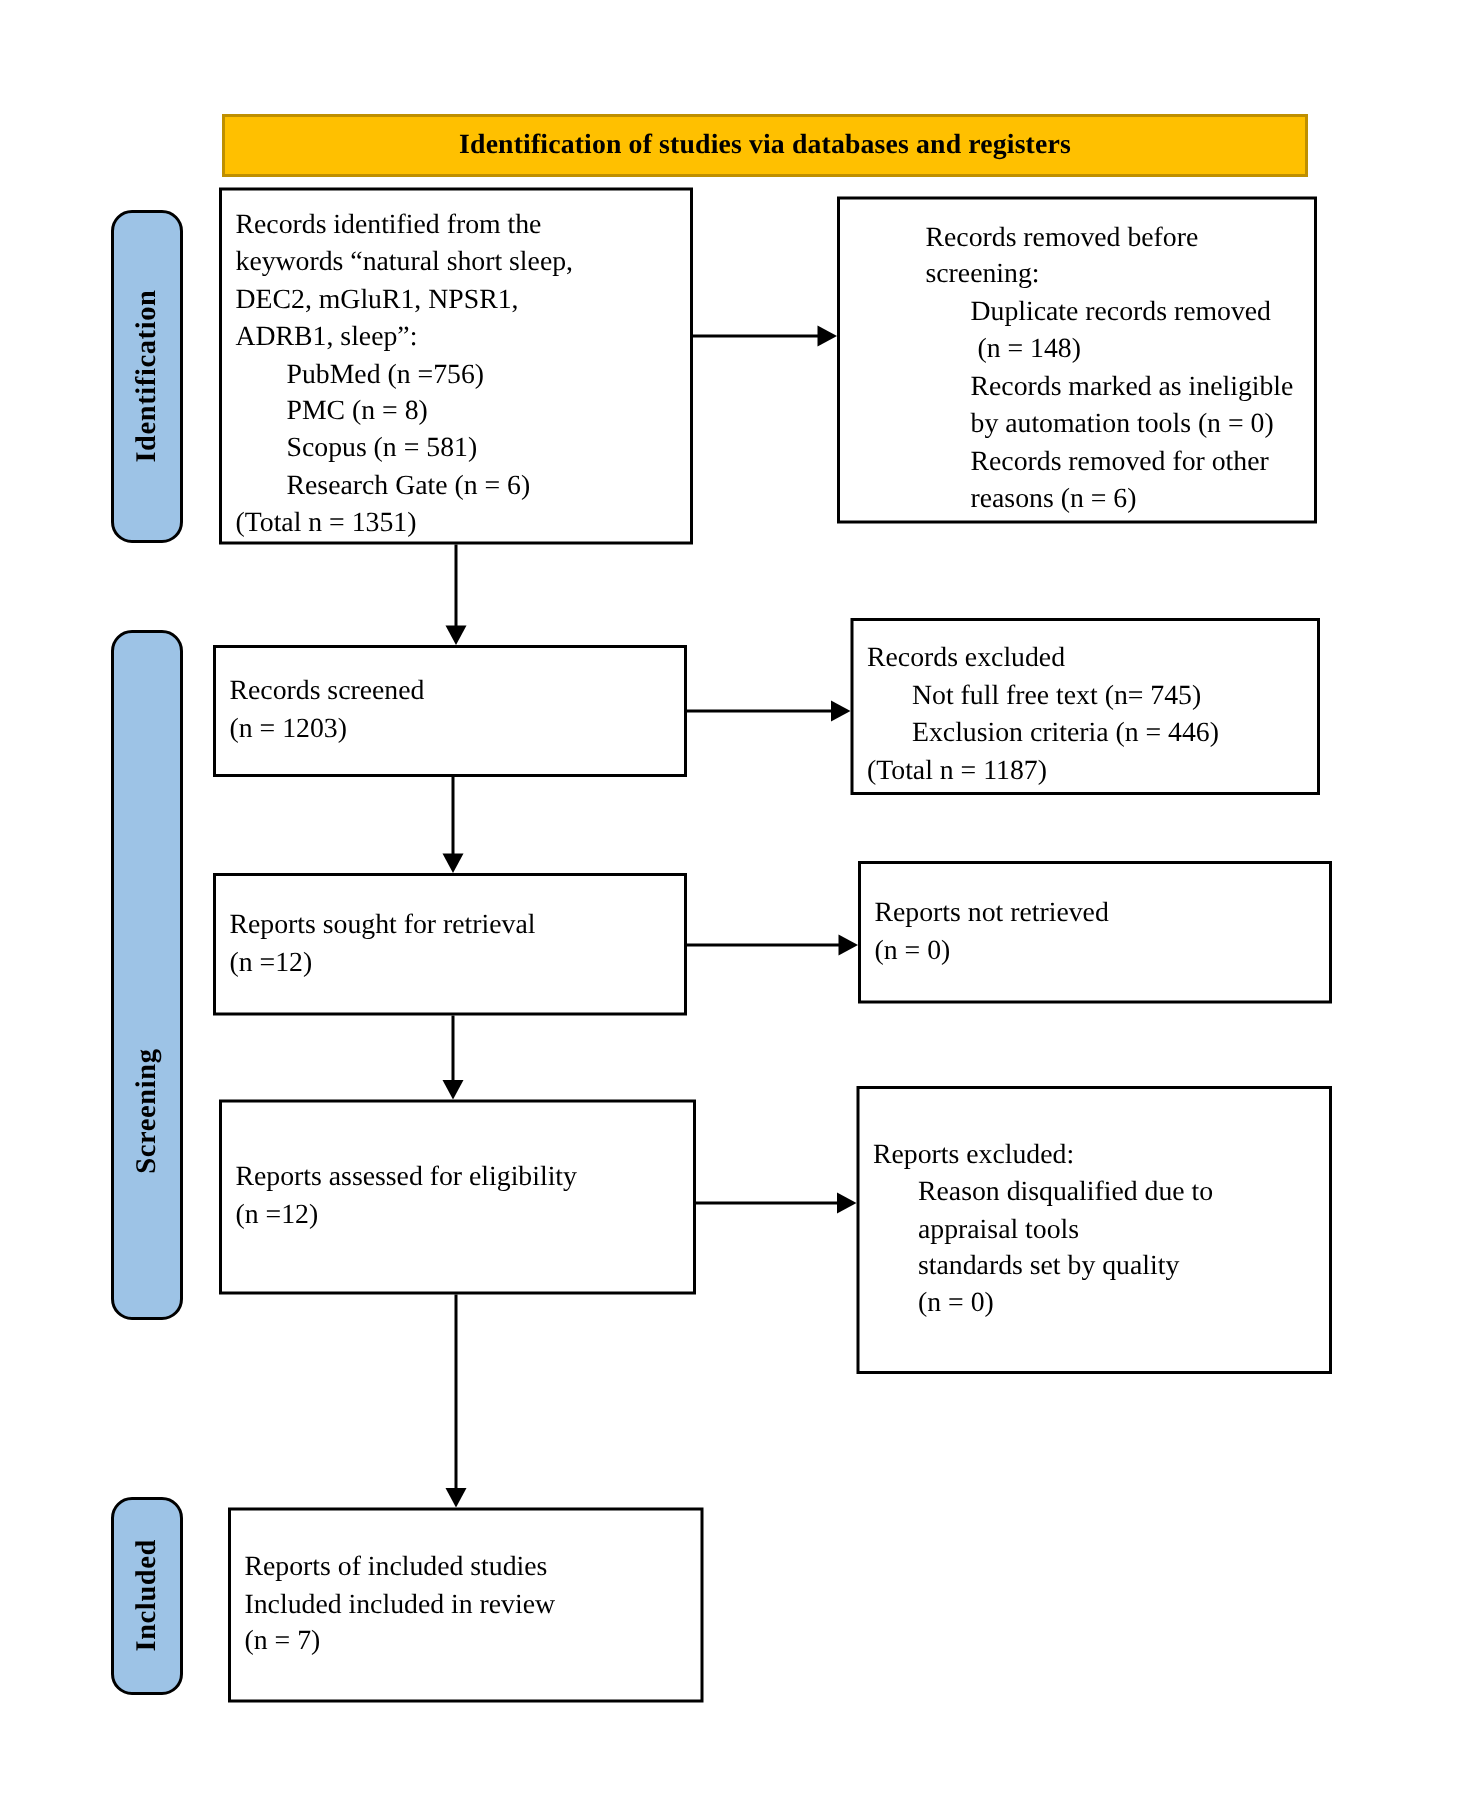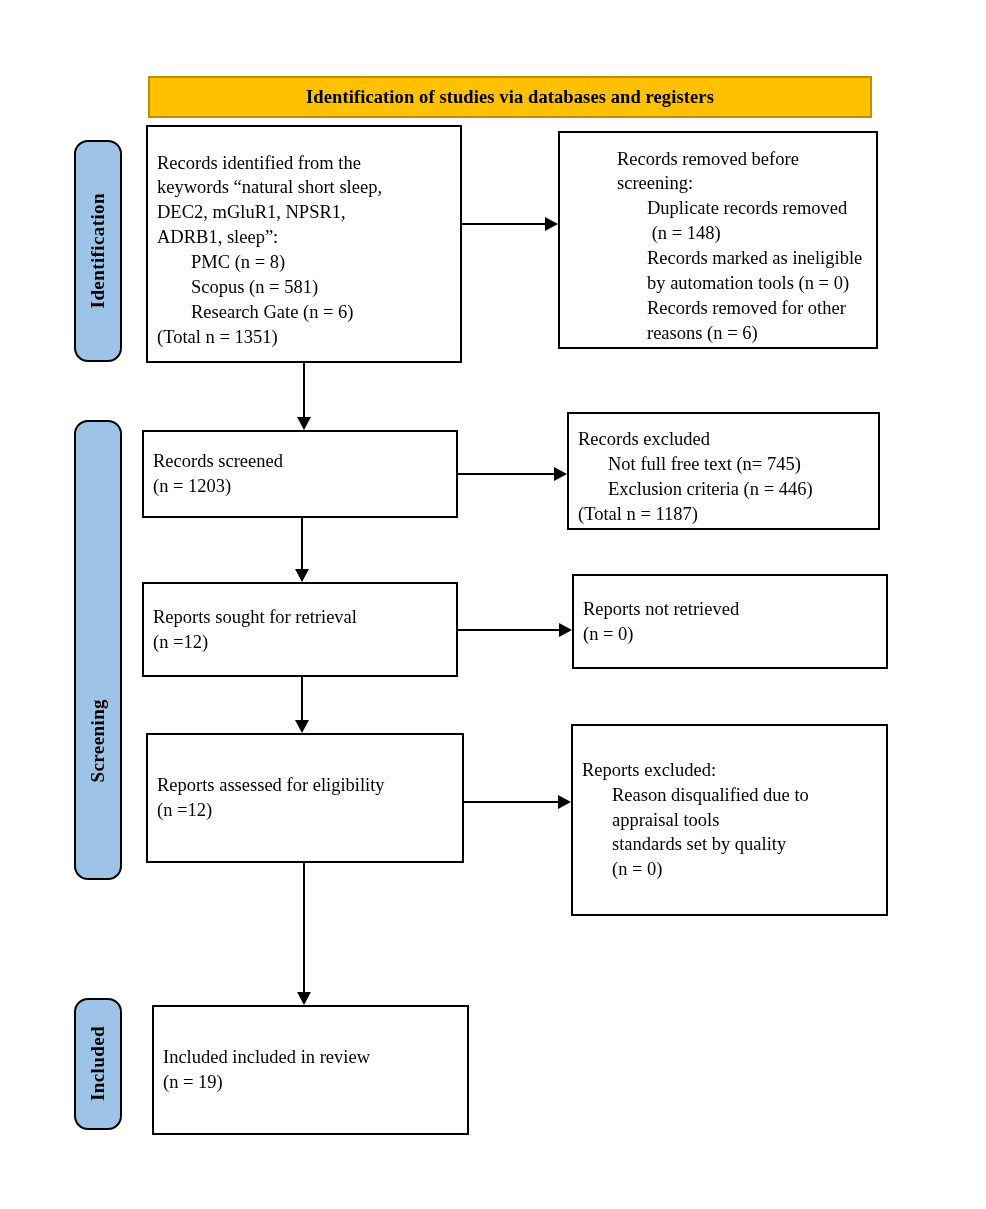--- a/index.html
+++ b/index.html
@@ -157,20 +157,21 @@
   <div class="stage-tab" style="left:74px; top:998px; width:48px; height:132px;">
     <span class="tab-label">Included</span>
   </div>
 
   <div class="box top-align" style="left:146px; top:125px; width:316px; height:238px;">
     <div class="lines">
       <div class="line">Records identified from the</div>
       <div class="line">keywords “natural short sleep,</div>
       <div class="line">DEC2, mGluR1, NPSR1,</div>
       <div class="line">ADRB1, sleep”:</div>
+      <div class="line indent">PubMed (n =756)</div>
       <div class="line indent">PMC (n = 8)</div>
       <div class="line indent">Scopus (n = 581)</div>
       <div class="line indent">Research Gate (n = 6)</div>
       <div class="line">(Total n = 1351)</div>
     </div>
   </div>
 
   <div class="box top-align" style="left:558px; top:131px; width:320px; height:218px;padding-left:48px;">
     <div class="lines">
       <div class="line">Records removed before</div>
@@ -266,18 +267,19 @@
     <div class="head"></div>
   </div>
 
   <div class="v-arrow" style="left:292px; top:863px; width:24px; height:142px;">
     <div class="shaft" style="height:130px;"></div>
     <div class="head"></div>
   </div>
 
   <div class="box" style="left:152px; top:1005px; width:317px; height:130px;">
     <div class="lines">
+      <div class="line">Reports of included studies</div>
       <div class="line">Included included in review</div>
-      <div class="line">(n = 19)</div>
+      <div class="line">(n = 7)</div>
     </div>
   </div>
 
 </div>
 
 </body></html>

